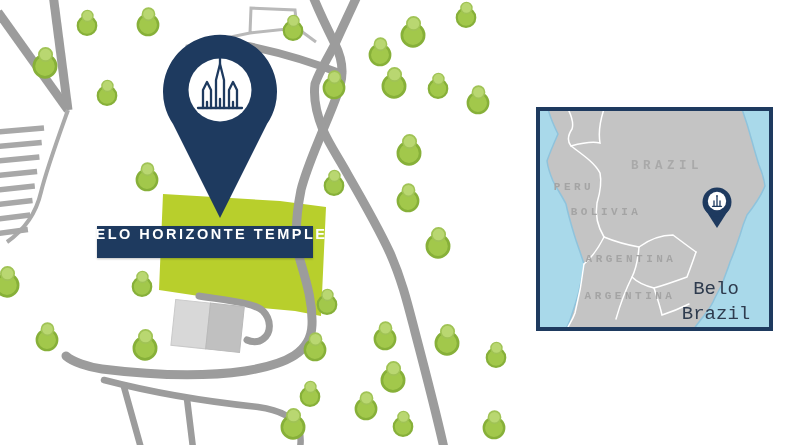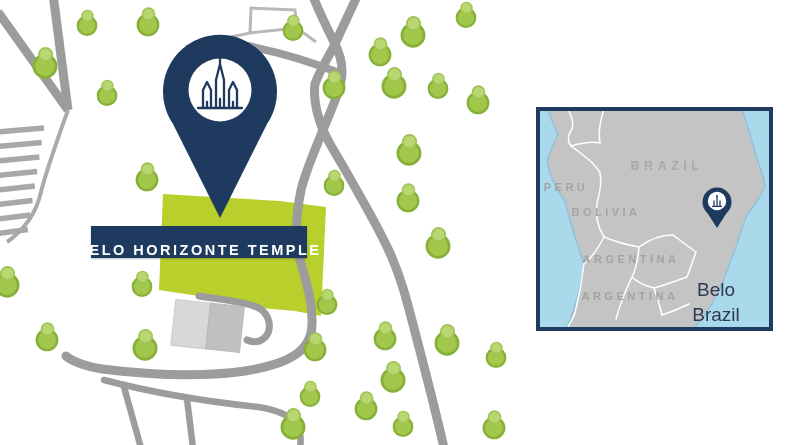--- a/index.html
+++ b/index.html
@@ -3,31 +3,31 @@
 <meta charset="utf-8">
 <style>
   html,body{margin:0;padding:0;background:#ffffff;}
   .stage{
     position:relative;width:800px;height:445px;background:#ffffff;overflow:hidden;
     font-family:"Liberation Sans","DejaVu Sans",sans-serif;
   }
   .map-svg{position:absolute;left:0;top:0;width:800px;height:445px;}
   
   .banner{
-    position:absolute;left:91px;top:226px;width:216px;height:32px;
-    background:#1e3a5f;display:flex;align-items:flex-end;justify-content:center;
+    position:absolute;left:97px;top:226px;width:216px;height:32px;
+    background:#1e3a5f;display:flex;align-items:flex-start;justify-content:center;
     box-shadow:0 1px 2px rgba(0,0,0,.25);
   }
   .banner span{
     color:#ffffff;font-size:14.5px;font-weight:bold;letter-spacing:2.5px;white-space:nowrap;
   }
   
   .inset{
     position:absolute;left:536px;top:107px;width:229px;height:216px;
-    border:4px solid #1e3a5f;background:#a9d9ea;
+    border:4px solid #1e3a5f;background:#a9d9ea;font-family:Liberation Mono, monospace;
   }
   .inset svg{position:absolute;left:0;top:0;width:229px;height:216px;}
   .country{
     position:absolute;transform:translate(-50%,-50%);
     color:#a4a4a4;font-size:11px;font-weight:600;letter-spacing:3.5px;
     white-space:nowrap;pointer-events:none;
   }
   .country.big{font-size:12.5px;letter-spacing:4.5px;color:#a9a9a9;}
   .inset-loc{
     position:absolute;left:176px;top:150px;transform:translate(-50%,-50%);
@@ -271,21 +271,21 @@
           <path d="M 172.5,95.3 L 181.5,95.3"></path>
           <path d="M 174,95 V 90"></path>
           <path d="M 180,95 V 90"></path>
           <path d="M 177,95 V 86"></path>
           <circle cx="177" cy="85" r="0.9" fill="#1e3a5f" stroke="none"></circle>
         </g>
       </g>
     </svg>
 
     <div class="country big" style="left:127px;top:55px">BRAZIL</div>
-    <div class="country" style="left:26px;top:76px">PERU</div>
+    <div class="country" style="left:34px;top:76px">PERU</div>
     <div class="country" style="left:66px;top:101px">BOLIVIA</div>
     <div class="country" style="left:91px;top:148px">ARGENTINA</div>
     <div class="country" style="left:90px;top:185px">ARGENTINA</div>
 
     <div class="inset-loc">
       <div>Belo</div>
       <div>Brazil</div>
     </div>
   </div>
 

